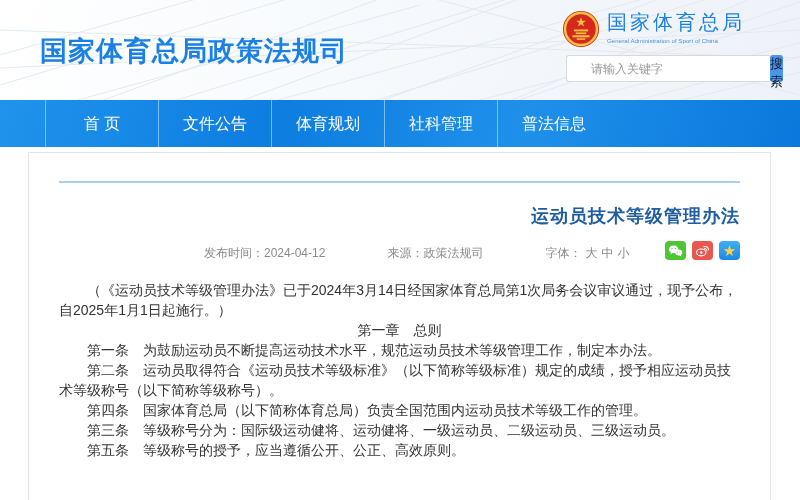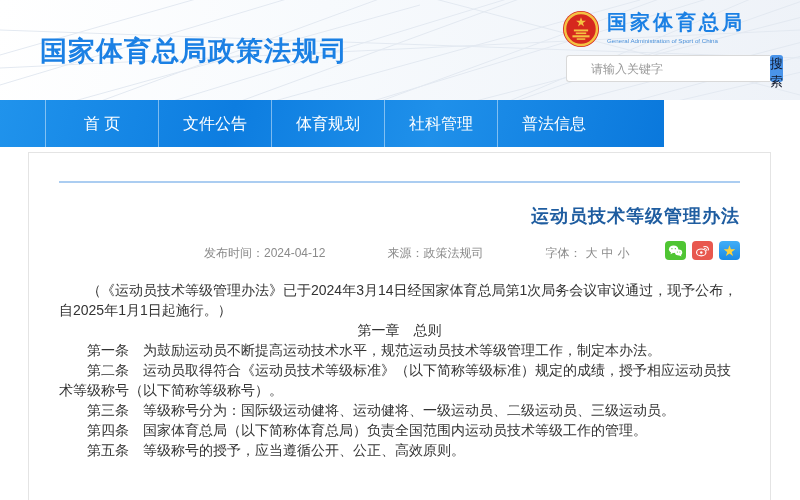--- a/index.html
+++ b/index.html
@@ -8,33 +8,33 @@
 
   
   .header { position:relative; width:800px; height:100px;
     background:linear-gradient(100deg,#ffffff 0%,#f7fafd 40%,#eef2f8 100%); overflow:hidden; }
   .nest { position:absolute; left:0; top:0; }
   .site-title { position:absolute; left:40px; top:33px; font-size:27px; font-weight:bold;
     color:#1b80e4; letter-spacing:1px; cursor:pointer; }
   .header-right { position:absolute; right:18px; top:9px; width:216px; }
   .logo-row { display:flex; align-items:center; justify-content:center; gap:7px; }
   .emblem { width:38px; height:38px; flex:0 0 auto; }
-  .org-name { font-size:20px; font-weight:bold; color:#1b80e4; letter-spacing:3px; white-space:nowrap; }
+  .org-name { font-size:20px; font-weight:normal; color:#1b80e4; letter-spacing:3px; white-space:nowrap; }
   .org-en { font-size:10px; color:#4a90d9; white-space:nowrap;
     transform:scale(0.62); transform-origin:left top; margin-top:1px; }
   .search-row { display:flex; margin-top:7px; }
   .search-input { flex:1; height:27px; border:1px solid #d9d9d9; border-right:none;
     background:#fff; font-size:12px; color:#333; padding:0 24px; outline:none;
     border-radius:3px 0 0 3px; font-family:"Liberation Sans", sans-serif; }
   .search-input::placeholder { color:#999; }
   .search-btn { width:47px; height:27px; border:none; background:#4a94ea; color:#0f172a;
     font-size:13px; border-radius:3px; cursor:pointer; font-family:"Liberation Sans", sans-serif; }
 
   
-  .nav { width:664px; height:47px; display:flex; padding-left:45px;
+  .nav { width:800px; height:47px; display:flex; padding-left:45px;
     background:linear-gradient(105deg,#2093ec 0%,#0d7de0 35%,#1f90ea 65%,#0a78dc 100%); }
   .nav-item { width:113px; line-height:47px; text-align:center; color:#fff; font-size:16px;
     border-left:1px solid rgba(255,255,255,0.45); cursor:pointer; white-space:nowrap; }
 
   
   .content-box { position:absolute; left:28px; top:152px; width:743px; height:400px;
     background:#fff; border:1px solid #e4e4e4; padding:17px 30px 0 30px; }
   .breadcrumb { font-size:12px; color:#3d3d3d; }
   .breadcrumb .crumb { color:#3d3d3d; text-decoration:none; cursor:pointer; }
   .breadcrumb .sep { margin:0 6px; color:#555; }
@@ -161,17 +161,17 @@
         <span class="star">★</span>
       </span>
     </span>
   </div>
 
   <div class="body-text">
     <p>（《运动员技术等级管理办法》已于2024年3月14日经国家体育总局第1次局务会议审议通过，现予公布，自2025年1月1日起施行。）</p>
     <p class="chapter">第一章　总则</p>
     <p>第一条　为鼓励运动员不断提高运动技术水平，规范运动员技术等级管理工作，制定本办法。</p>
     <p>第二条　运动员取得符合《运动员技术等级标准》（以下简称等级标准）规定的成绩，授予相应运动员技术等级称号（以下简称等级称号）。</p>
+    <p>第四条　国家体育总局（以下简称体育总局）负责全国范围内运动员技术等级工作的管理。</p>
     <p>第三条　等级称号分为：国际级运动健将、运动健将、一级运动员、二级运动员、三级运动员。</p>
-    <p>第四条　国家体育总局（以下简称体育总局）负责全国范围内运动员技术等级工作的管理。</p>
     <p>第五条　等级称号的授予，应当遵循公开、公正、高效原则。</p>
   </div>
 </div>
 
 </body></html>

